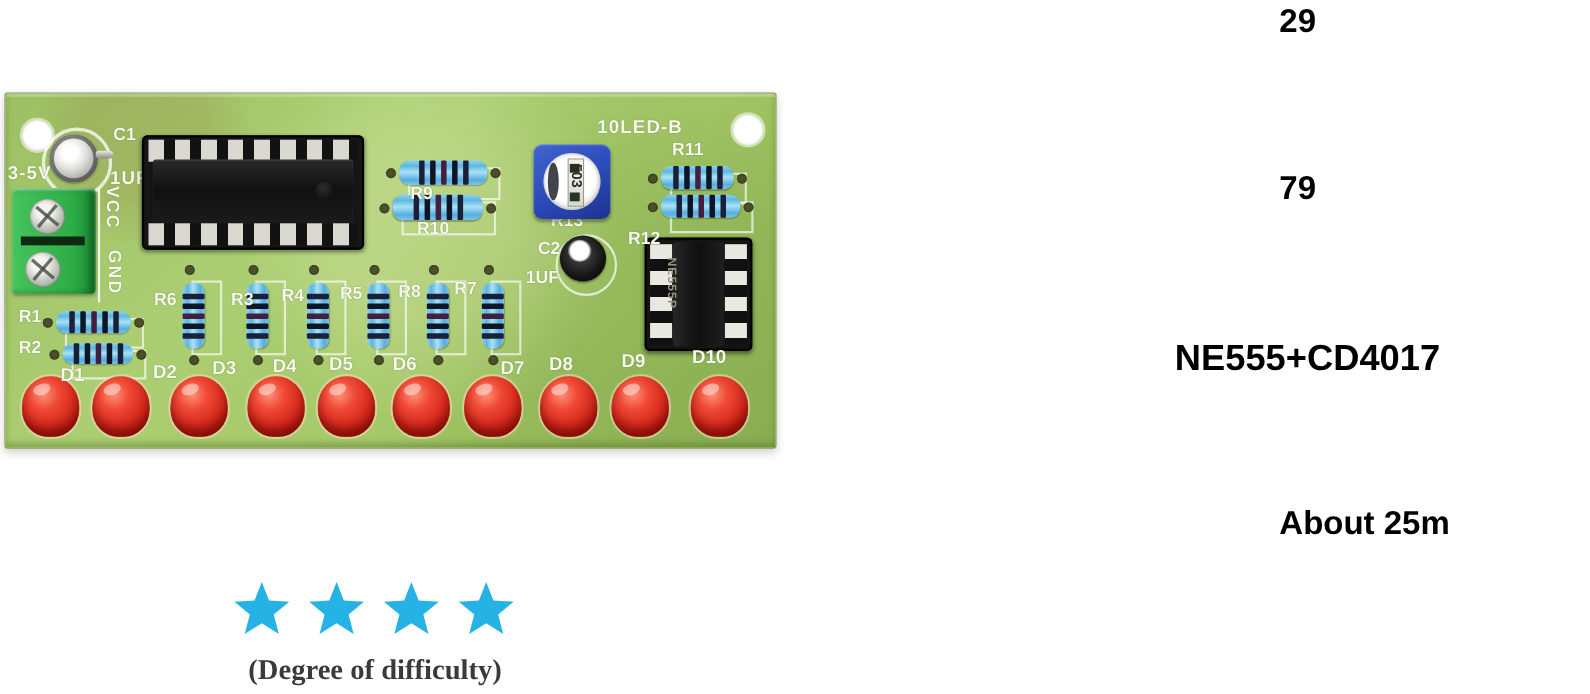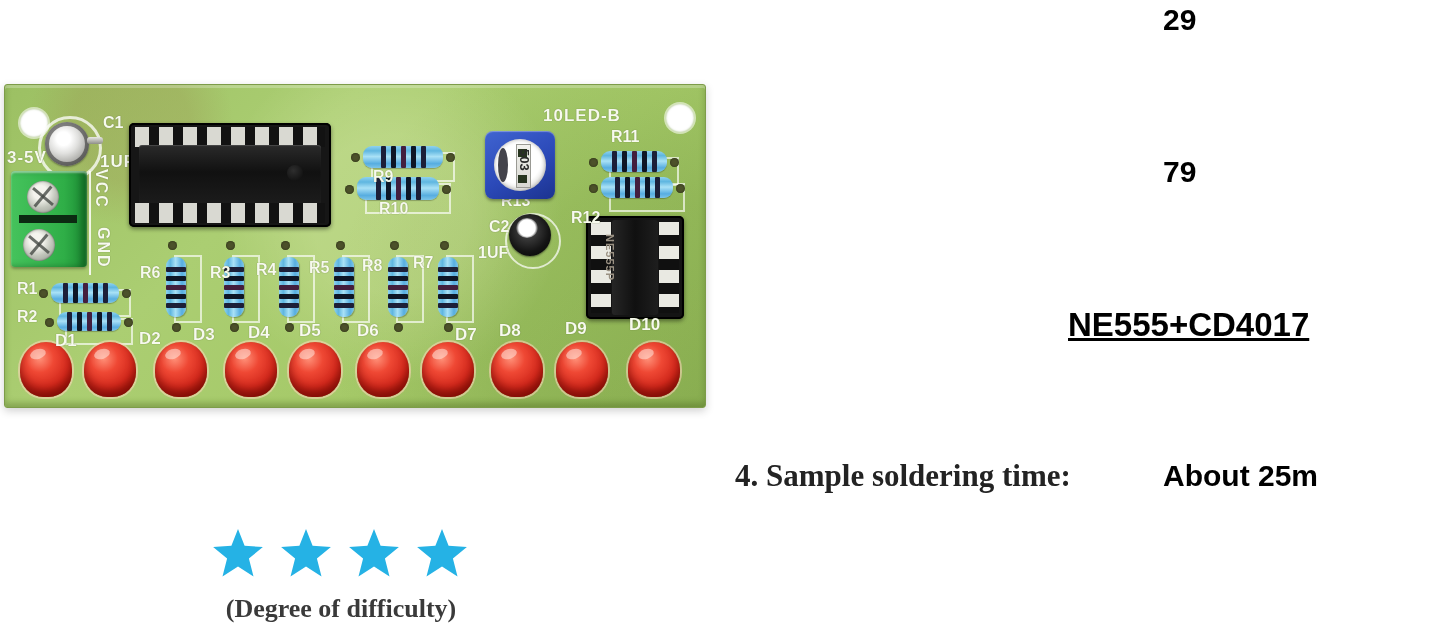--- a/index.html
+++ b/index.html
@@ -105,21 +105,21 @@
   .led::after{content:"";position:absolute;left:10px;top:7px;width:16px;height:10px;border-radius:50%;
     background:rgba(255,230,220,.55);transform:rotate(-18deg);}
   .ledlab{color:#f7faee;font-weight:bold;font-size:17px;line-height:1;text-shadow:0 0 1px rgba(80,100,35,.9);z-index:3;}
 
   
   .spec-row{position:absolute;left:735px;width:708px;height:48px;}
   .spec-label{position:absolute;left:0;top:0;font-family:"Liberation Serif",serif;font-weight:bold;
     font-size:31px;color:#232323;white-space:nowrap;}
   .spec-value{position:absolute;top:1px;font-family:"Liberation Sans",sans-serif;font-weight:bold;
     font-size:30px;color:#000;white-space:nowrap;}
-  .spec-value.two{font-size:33px;line-height:42px;top:-2px;text-decoration:underline;}
+  .spec-value.two{font-size:33px;line-height:42px;top:-2px;}
 
   
   .stars{position:absolute;left:212px;top:528px;display:flex;gap:16px;}
   .stars svg{display:block;}
   .difficulty-caption{position:absolute;left:200px;top:594px;width:282px;text-align:center;
     font-family:"Liberation Serif",serif;font-weight:bold;font-size:26px;color:#3a3a3a;white-space:nowrap;}
 </style>
 </head>
 <body>
 
@@ -334,21 +334,20 @@
 </div>
 <div class="spec-row" style="top:154px;">
   <span class="spec-value" style="left:428px;">79</span>
 </div>
 <div class="spec-row" style="top:306px;">
   <span class="spec-value two" style="left:333px;">
     <div>NE555+CD4017</div>
   </span>
 </div>
 <div class="spec-row" style="top:458px;">
-  <span class="spec-label">4. Sample soldering time:</span>
   <span class="spec-value" style="left:428px;">About 25m</span>
 </div>
 
 <div class="stars" id="stars">
     <svg width="52" height="50" viewBox="0 0 52 50">
       <polygon points="26,1 32.6,17.8 50.9,19 36.9,30.6 41.5,48.4 26,38.5 10.5,48.4 15.1,30.6 1.1,19 19.4,17.8" fill="#25b2e5"></polygon>
     </svg>
     <svg width="52" height="50" viewBox="0 0 52 50">
       <polygon points="26,1 32.6,17.8 50.9,19 36.9,30.6 41.5,48.4 26,38.5 10.5,48.4 15.1,30.6 1.1,19 19.4,17.8" fill="#25b2e5"></polygon>
     </svg>

